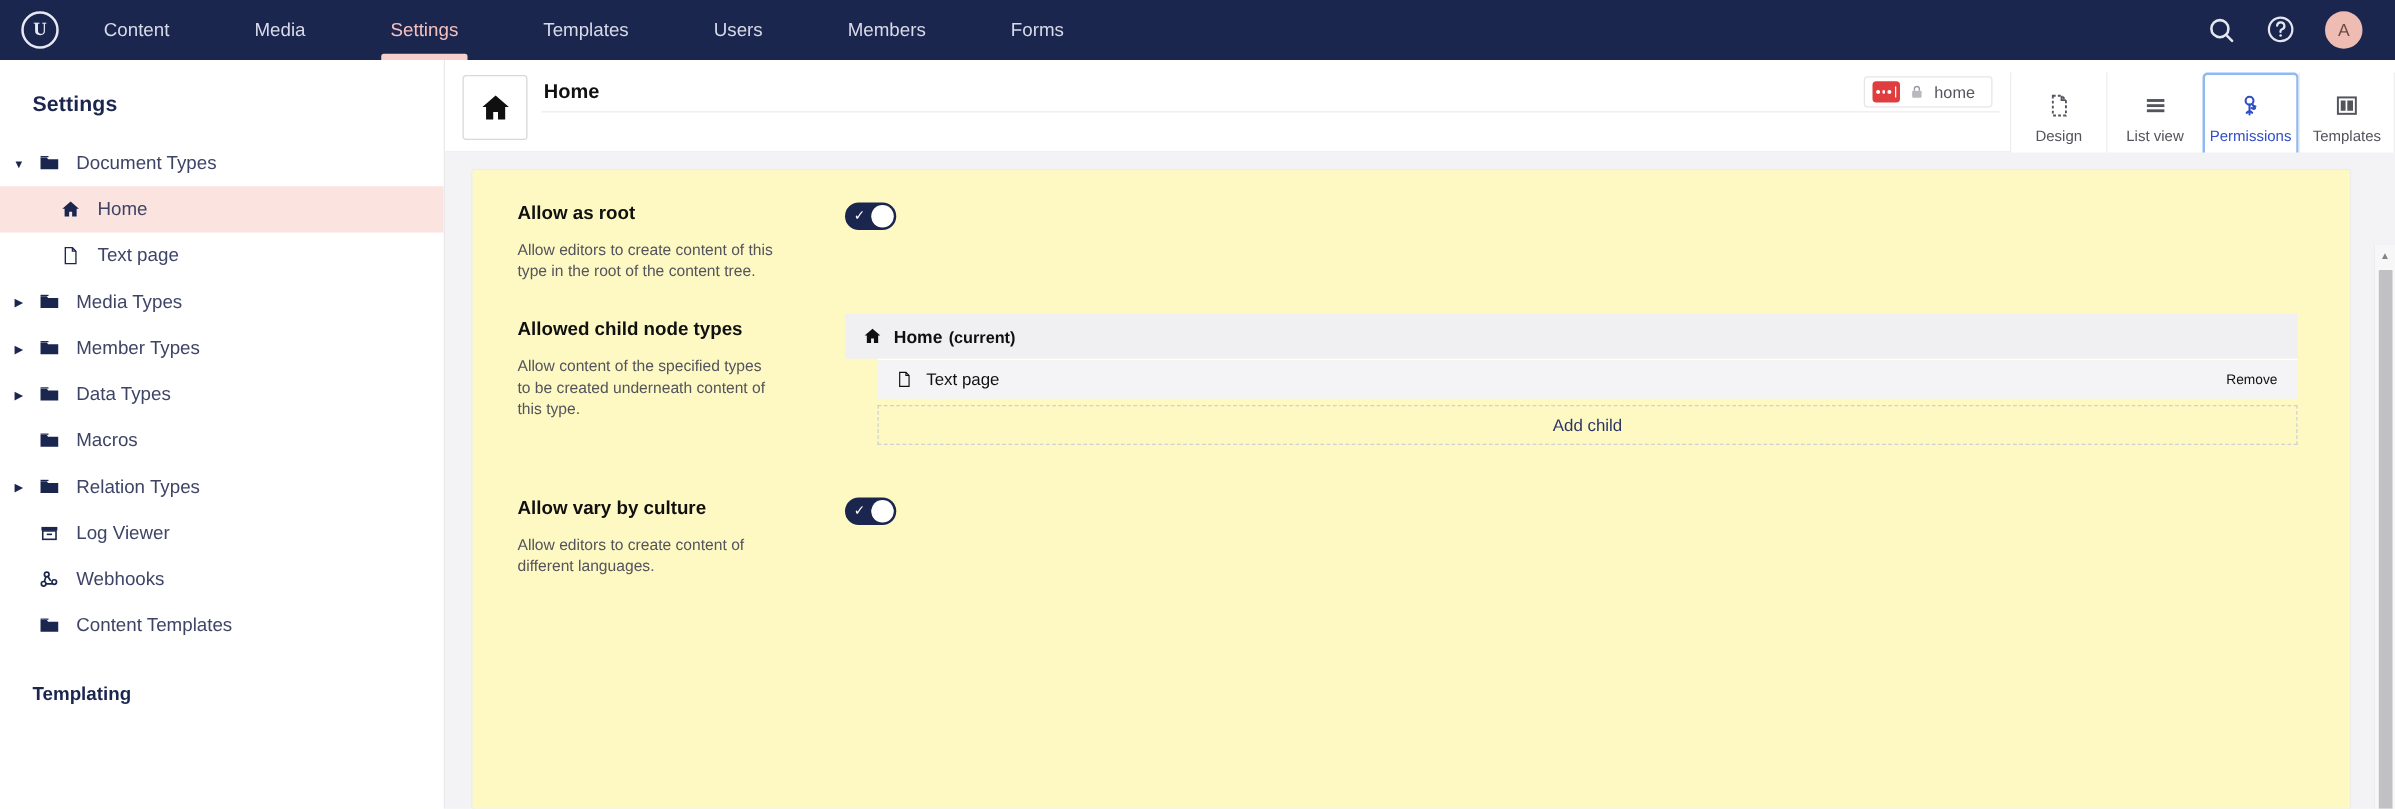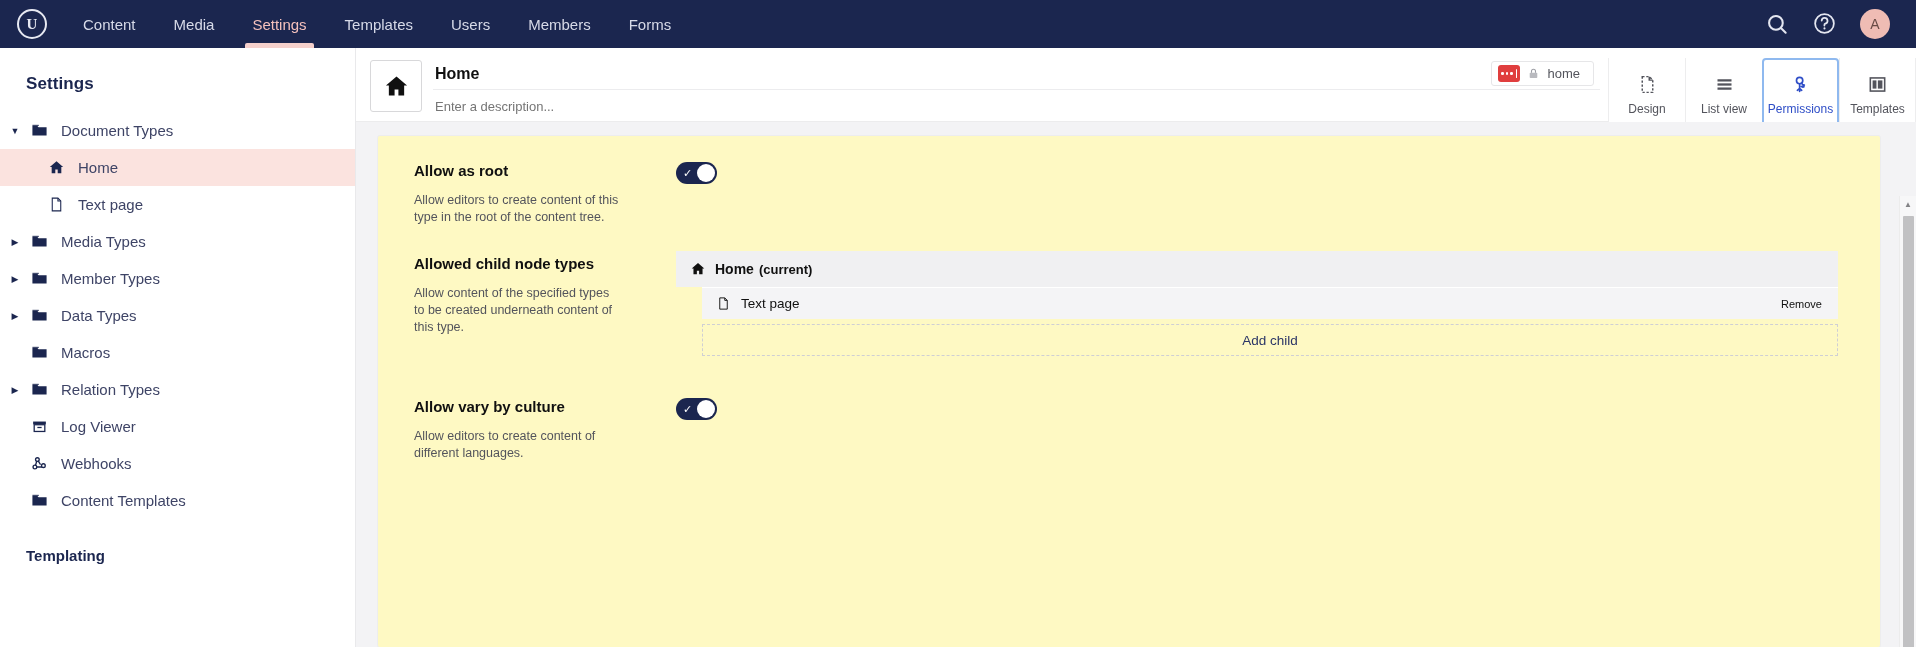--- a/index.html
+++ b/index.html
@@ -197,21 +197,21 @@
   }
   svg { display: block; }
 </style>
 </head>
 <body>
 
 <div id="topnav">
   <div id="logo">
     <div class="mark">U</div>
   </div>
-  <div id="nav-items" style="display: flex;">
+  <div id="nav-items" style="display: flex; gap: 30px;">
       <div class="navitem">Content</div>
       <div class="navitem">Media</div>
       <div class="navitem active">Settings</div>
       <div class="navitem">Templates</div>
       <div class="navitem">Users</div>
       <div class="navitem">Members</div>
       <div class="navitem">Forms</div>
     </div>
   <div id="navright">
     <span class="navicon">
@@ -372,21 +372,20 @@
           </span>
           <span>
             <svg viewBox="0 0 24 24" width="13" height="13" fill="none" stroke="#9b9ca3" stroke-width="2">
               <rect x="5" y="10.5" width="14" height="10" rx="1.5" fill="#b9babf" stroke="none"></rect>
               <path d="M8.3 10.5V7.8a3.7 3.7 0 0 1 7.4 0v2.7"></path>
             </svg>
           </span>
           <span id="alias-text">home</span>
         </div>
       </div>
-      <input id="desc-input" type="text" placeholder="Enter a description..." style="">
     </div>
     <div id="tabs">
         <div class="tab">
           <span class="ic">
             <svg viewBox="0 0 24 24" width="21" height="21">
               <path d="M6 3h8l4 4v14H6z" fill="none" stroke="currentColor" stroke-width="1.7" stroke-dasharray="2.6 2"></path>
               <path d="M14 3v4h4" fill="none" stroke="currentColor" stroke-width="1.7"></path>
             </svg>
           </span>
           <span>Design</span>

